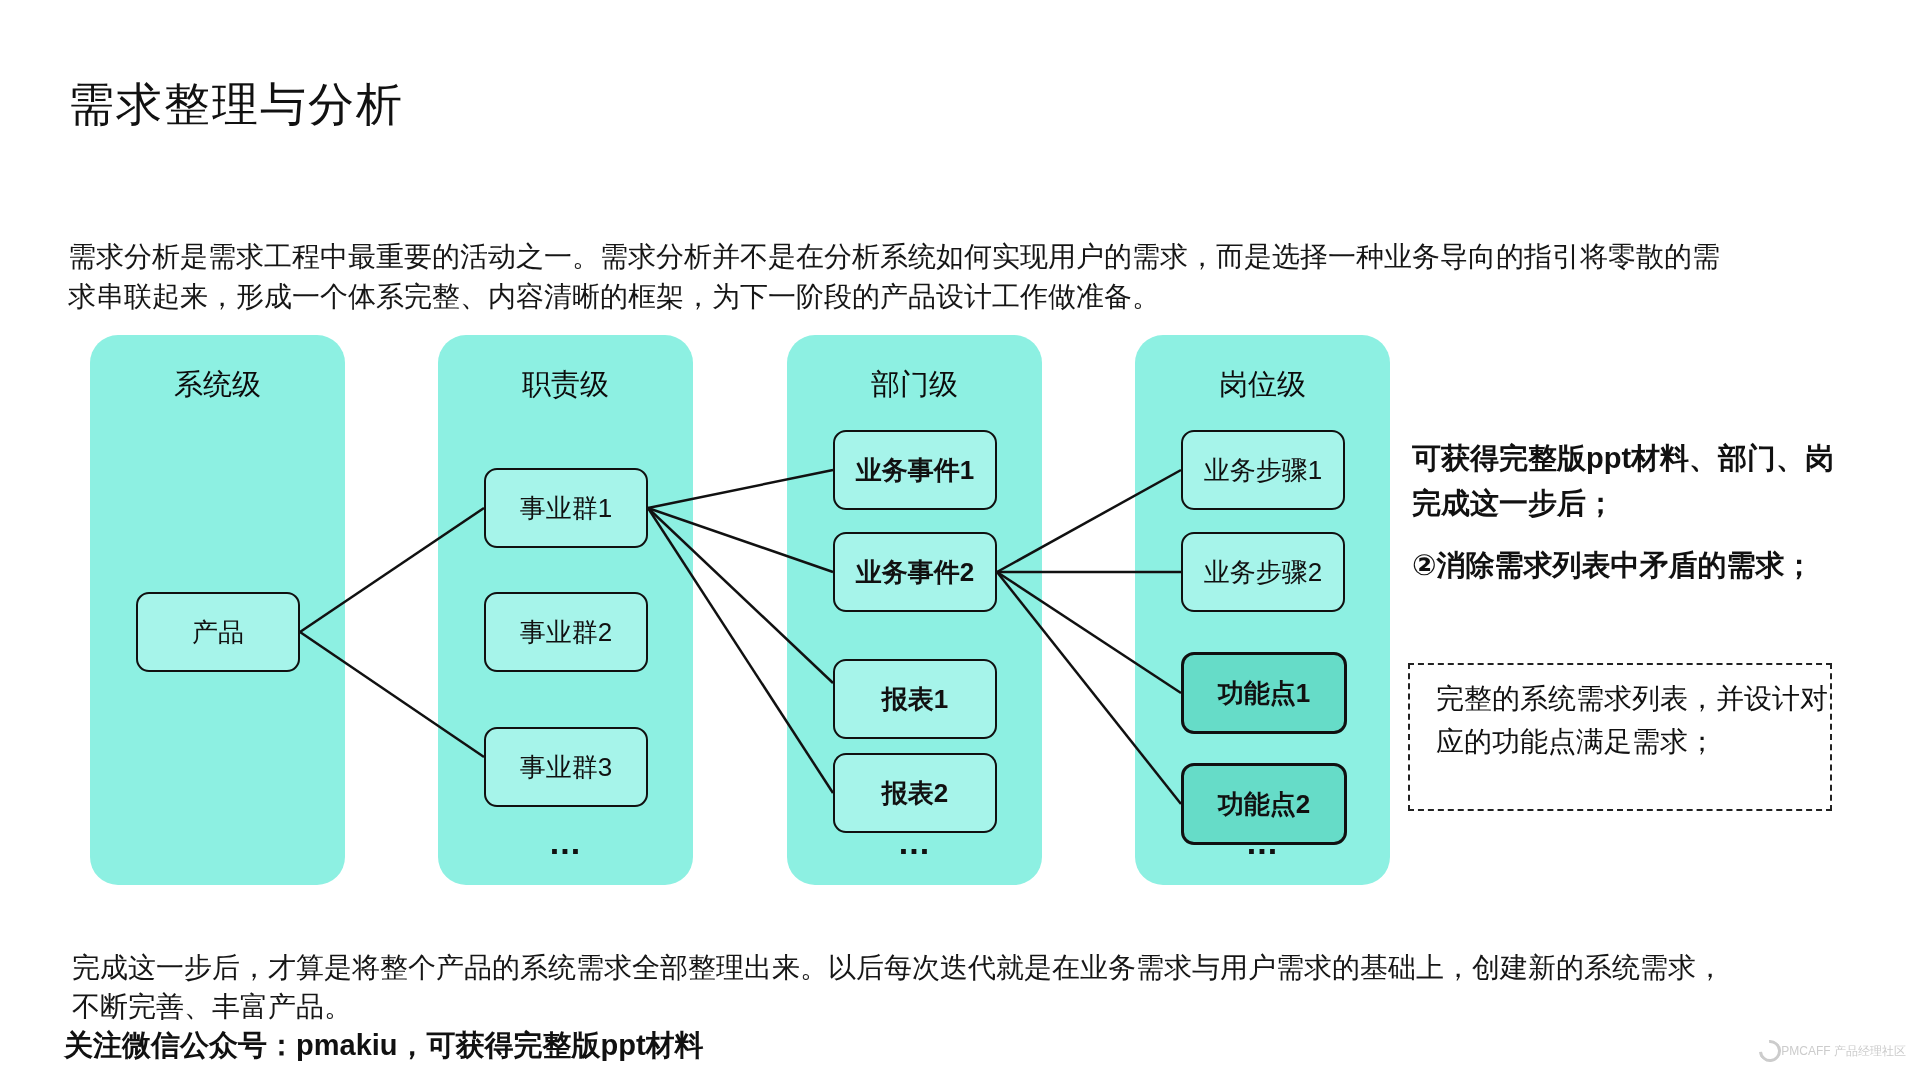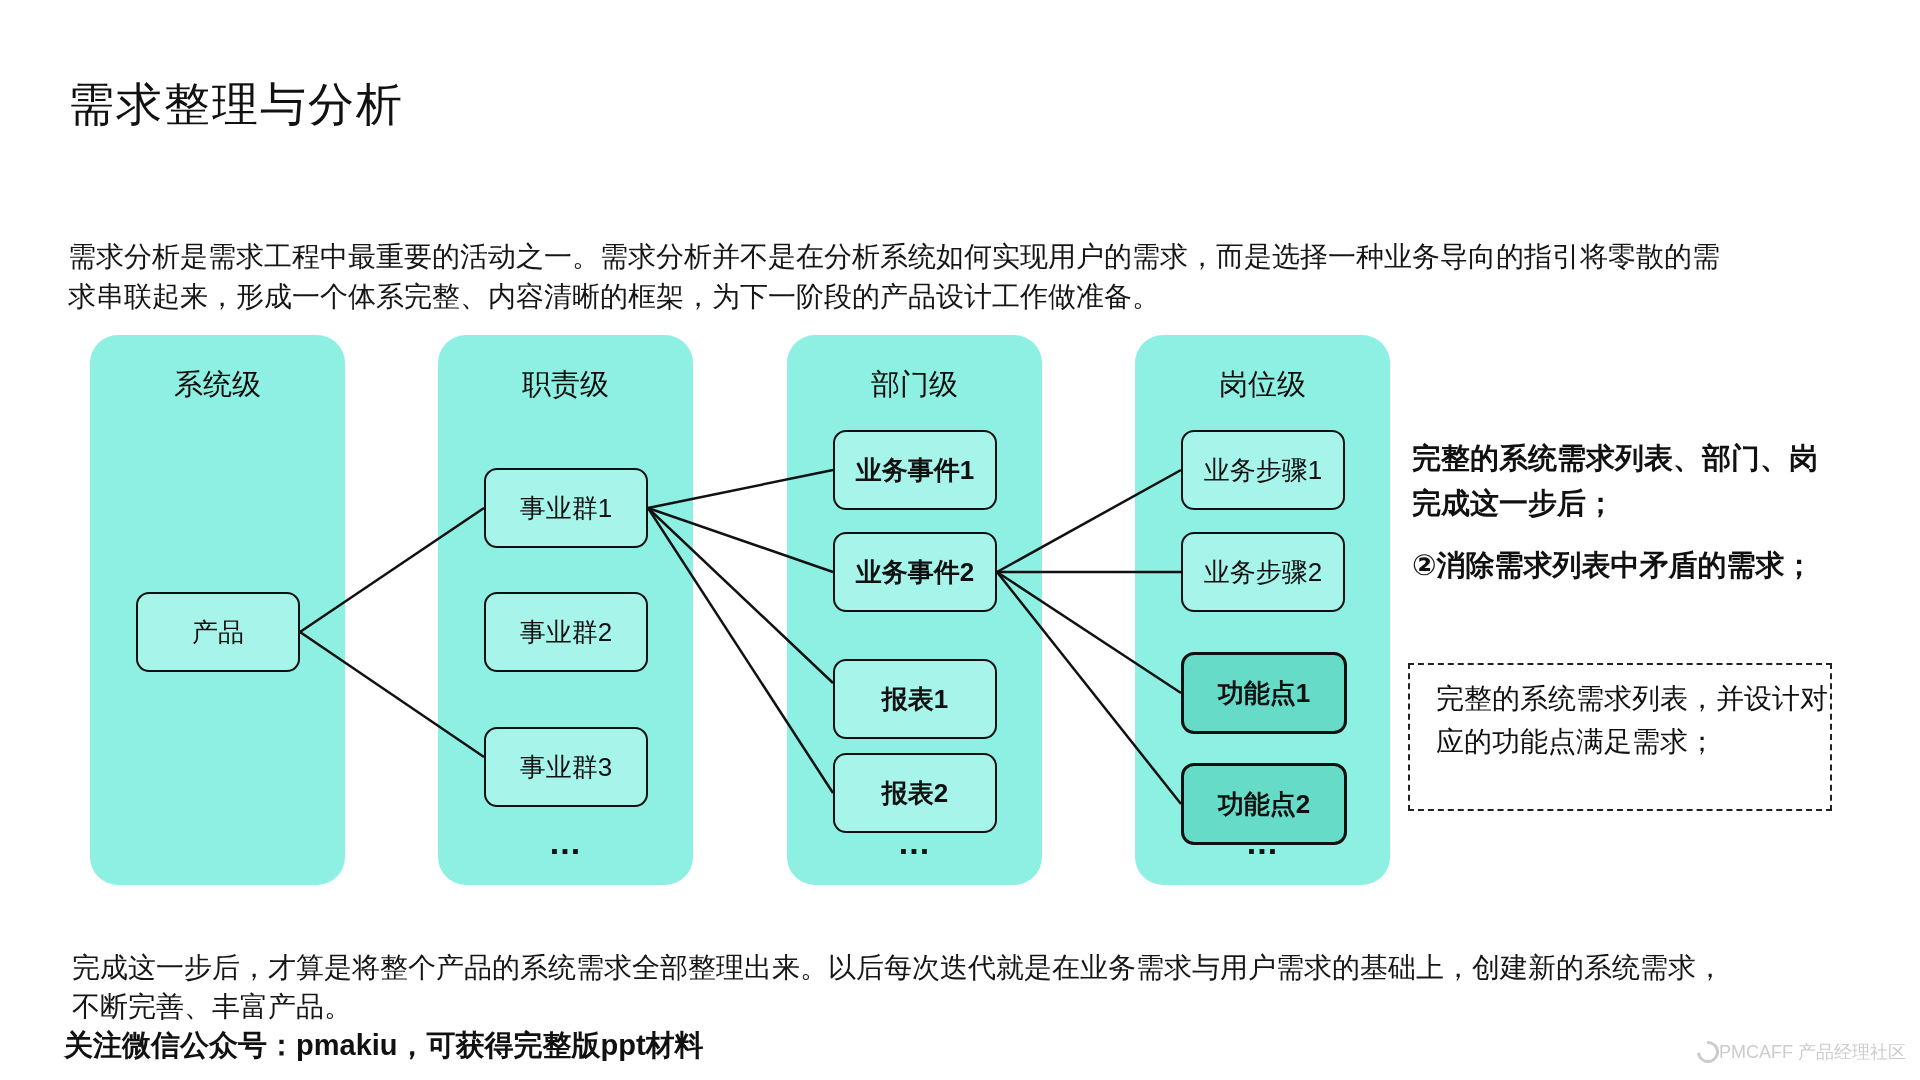--- a/index.html
+++ b/index.html
@@ -35,21 +35,21 @@
     position:absolute; left:1408px; top:663px; width:424px; height:148px;
     border:2px dashed #222; box-sizing:border-box;
     padding:12px 0 0 26px; font-size:28px; line-height:43px;
   }
   .bottom-para{position:absolute; left:72px; top:948px; font-size:28px; line-height:39px; color:#161616;}
   .bottom-para div{white-space:nowrap;}
   .footer-note{position:absolute; left:64px; top:1026px; font-size:29px; font-weight:700;}
 
   .watermark{
     position:absolute; right:14px; top:1040px; display:flex; align-items:center; gap:0;
-    color:#cccccc; font-size:18px;
+    color:#cccccc; font-size:12px;
   }
   .wm-icon{
     display:inline-block; width:16px; height:16px; border:3px solid #cccccc;
     border-radius:50%; border-left-color:transparent; transform:rotate(40deg);
   }
 </style>
 </head>
 <body>
 
 <div class="page" id="page">
@@ -99,21 +99,21 @@
   <div class="col" style="left:1135px">
     <div class="col-header">岗位级</div>
     <div class="node" style="top:95px">业务步骤1</div>
     <div class="node" style="top:197px">业务步骤2</div>
     <div class="node hl" style="top:317px">功能点1</div>
     <div class="node hl" style="top:428px">功能点2</div>
     <div class="ellipsis">...</div>
   </div>
 
   <div class="note note1">
-    <div>完整的系统需求列表、部门、岗</div>
+    <div>可获得完整版ppt材料、部门、岗</div>
     <div>完成这一步后；</div>
   </div>
   <div class="note note2">②消除需求列表中矛盾的需求；</div>
 
   <div class="dashed-box">
     <div>完整的系统需求列表，并设计对</div>
     <div>应的功能点满足需求；</div>
   </div>
 
   <div class="bottom-para">

